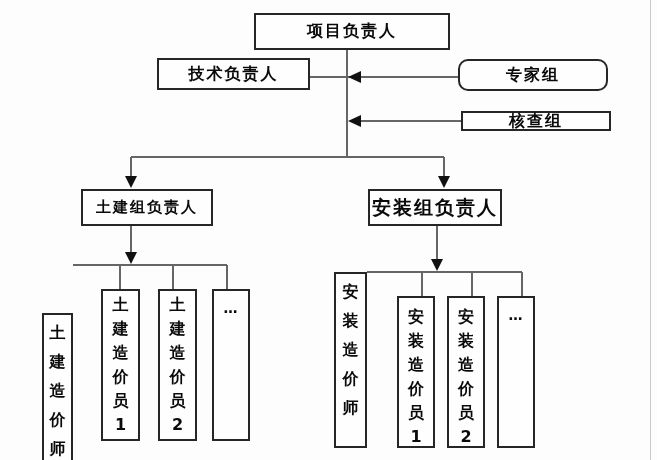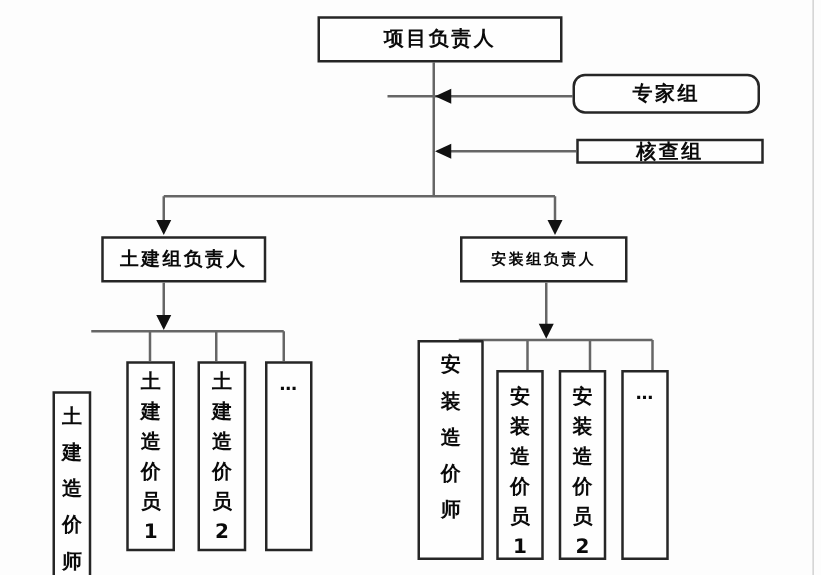--- a/index.html
+++ b/index.html
@@ -66,54 +66,57 @@
       <polygon points="444,188 438,176 450,176"></polygon>
       <polygon points="131,264 125,252 137,252"></polygon>
       <polygon points="437,271 431,259 443,259"></polygon>
     </g>
   </svg>
 
   <div class="box h" style="left:238px; top:13px; width:196px; height:37px;margin-left:16px;">
     <span>项目负责人</span>
   </div>
 
+  <div class="box h" style="left:157px; top:58px; width:153px; height:32px;">
+    <span>技术负责人</span>
+  </div>
 
   <div class="box h" style="left:458px; top:59px; width:150px; height:32px;border-radius:10px;">
     <span>专家组</span>
   </div>
 
   <div class="box h" style="left:461px; top:111px; width:150px; height:20px;">
     <span>核查组</span>
   </div>
 
   <div class="box h" style="left:81px; top:189px; width:132px; height:37px; font-size:15px;">
     <span>土建组负责人</span>
   </div>
 
-  <div class="box h" style="left:368px; top:189px; width:134px; height:37px; font-size:12px;">
+  <div class="box h" style="left:368px; top:189px; width:134px; height:37px; font-size:19px;">
     <span>安装组负责人</span>
   </div>
 
   <div class="box vbox" style="left:42px; top:265px; width:31px; height:178px;margin-top:48px;">
     <span class="vtext vt-wide">土建造价师</span>
   </div>
 
   <div class="box vbox" style="left:101px; top:289px; width:39px; height:152px;">
     <span class="vtext vt">土建造价员1</span>
   </div>
 
   <div class="box vbox" style="left:158px; top:289px; width:39px; height:152px;">
     <span class="vtext vt">土建造价员22</span>
   </div>
 
   <div class="box dots" style="left:212px; top:289px; width:38px; height:152px;">
     <span>…</span>
   </div>
 
-  <div class="box vbox" style="left:334px; top:272px; width:53px; height:176px;">
+  <div class="box vbox" style="left:334px; top:272px; width:33px; height:176px;">
     <span class="vtext vt-wide">安装造价师</span>
   </div>
 
   <div class="box vbox" style="left:397px; top:296px; width:38px; height:152px;">
     <span class="vtext vt-low">安装造价员1</span>
   </div>
 
   <div class="box vbox" style="left:447px; top:296px; width:38px; height:152px;">
     <span class="vtext vt-low">安装造价员22</span>
   </div>

